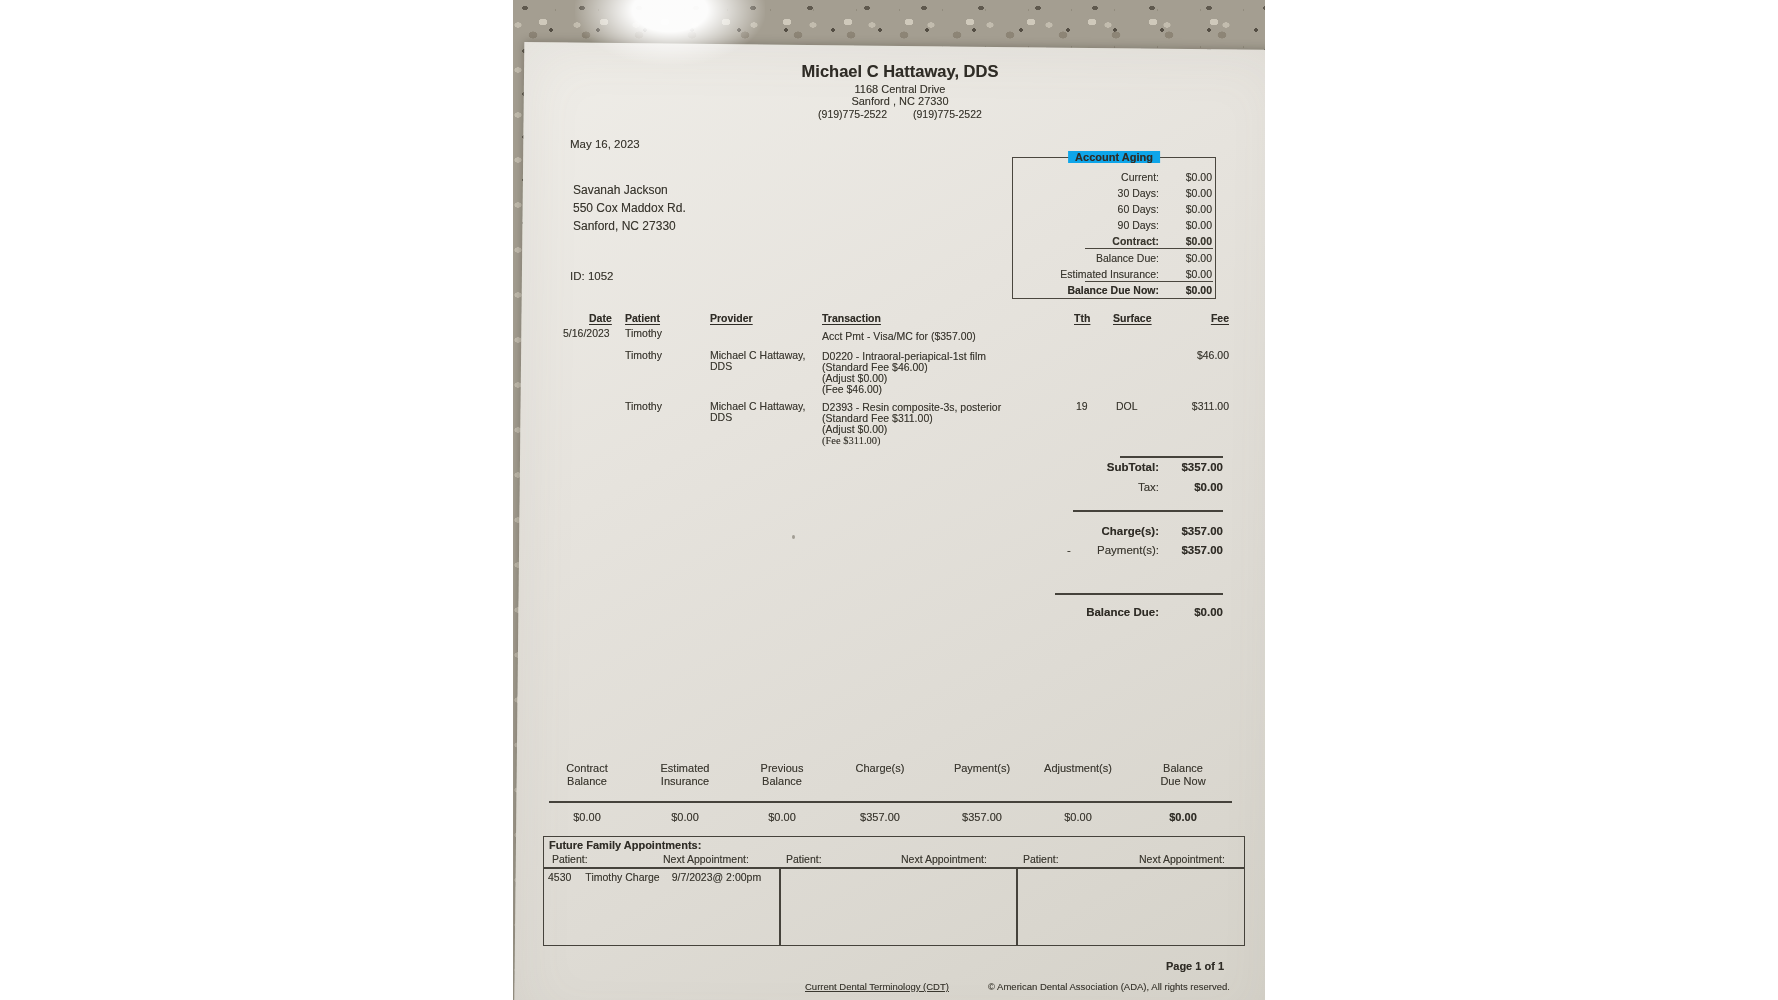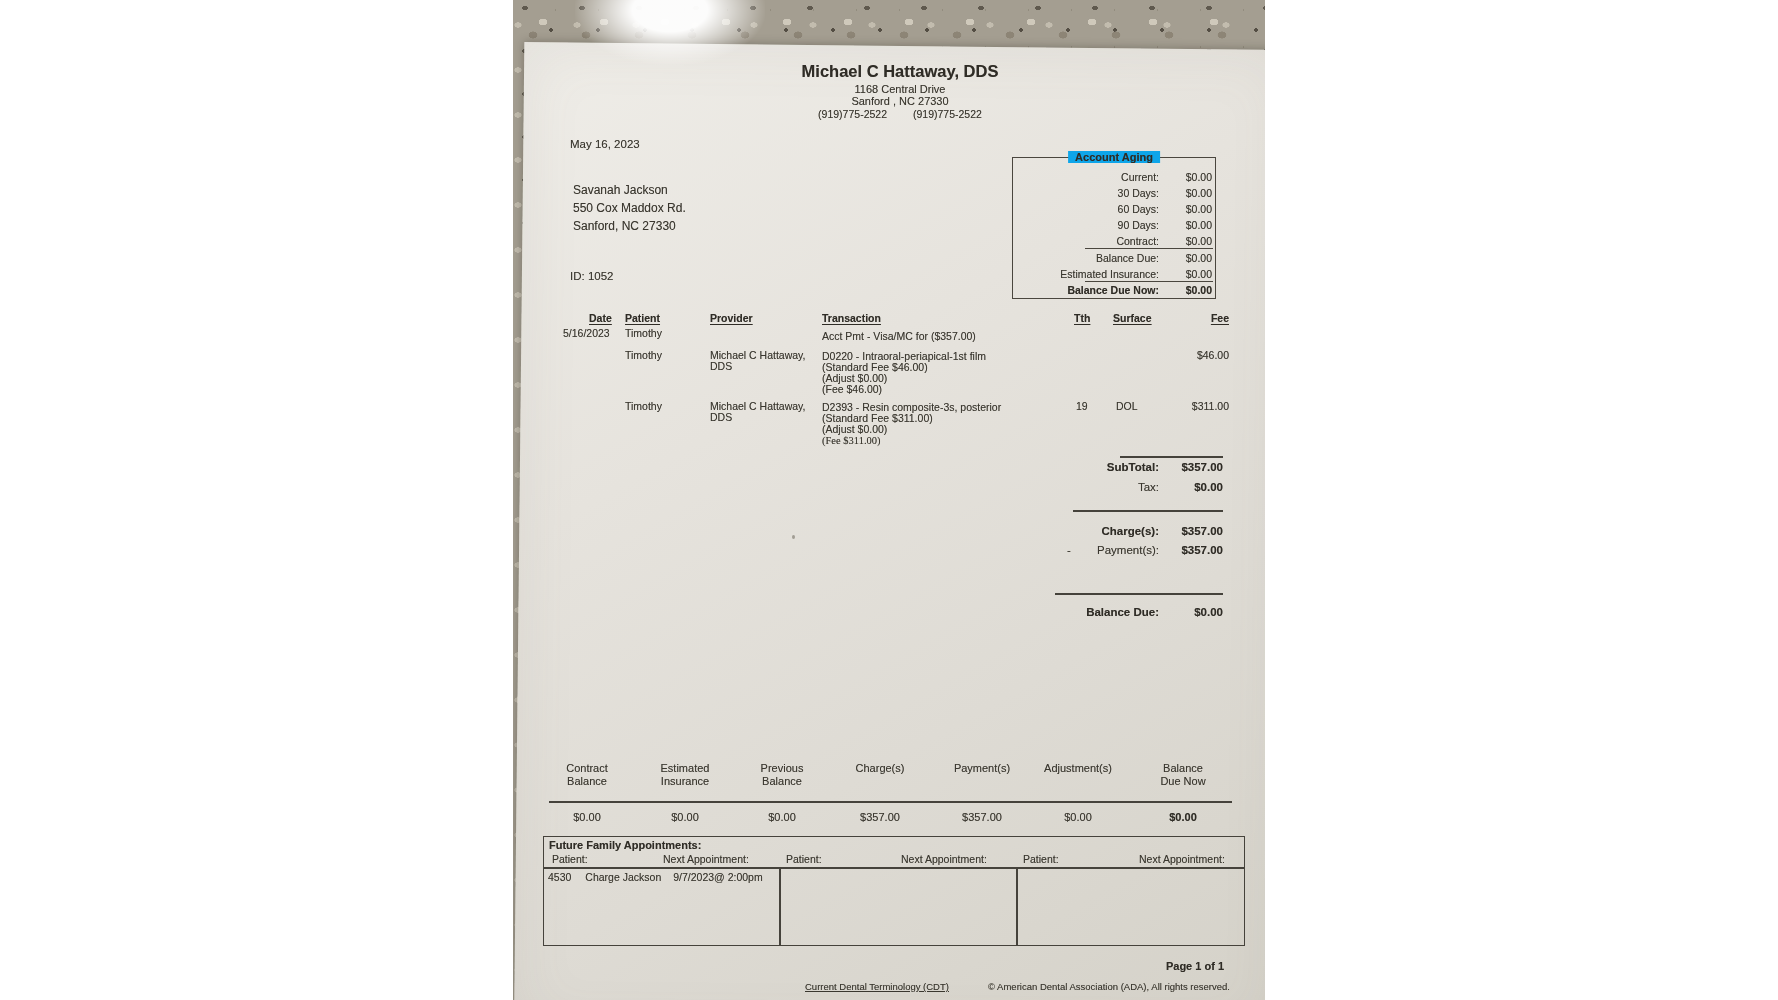--- a/index.html
+++ b/index.html
@@ -102,21 +102,21 @@
           <span class="aval">$0.00</span>
         </div>
       <div class="arow" style="top:45px;">
           <span class="alab">60 Days:</span>
           <span class="aval">$0.00</span>
         </div>
       <div class="arow" style="top:61px;">
           <span class="alab">90 Days:</span>
           <span class="aval">$0.00</span>
         </div>
-      <div class="arow u" style="top:77px;">
+      <div class="arow u" style="top:77px;font-weight:bold;">
           <span class="alab">Contract:</span>
           <span class="aval">$0.00</span>
         </div>
       <div class="arow" style="top:94px;">
           <span class="alab">Balance Due:</span>
           <span class="aval">$0.00</span>
         </div>
       <div class="arow u" style="top:110px;">
           <span class="alab">Estimated Insurance:</span>
           <span class="aval">$0.00</span>
@@ -222,21 +222,21 @@
       <div class="t b" style="left:5px;top:3px;font-size:11px;">Future Family Appointments:</div>
       <div class="sub" style="left:8px;">Patient:</div>
       <div class="sub" style="left:119px;">Next Appointment:</div>
       <div class="sub" style="left:242px;">Patient:</div>
       <div class="sub" style="left:357px;">Next Appointment:</div>
       <div class="sub" style="left:479px;">Patient:</div>
       <div class="sub" style="left:595px;">Next Appointment:</div>
       <div class="hline" style="left:0;top:30px;width:100%;height:1.8px;"></div>
       <div class="vline" style="left:235px;top:31px;bottom:0;"></div>
       <div class="vline" style="left:472px;top:31px;bottom:0;"></div>
-      <div class="t" style="left:4px;top:35px;"><span>4530</span><span style="margin-left:14px;">Charge Jackson</span><span style="margin-left:6px;padding-left:6px;">9/7/2023@ 2:00pm</span></div>
+      <div class="t" style="left:4px;top:35px;"><span>4530</span><span style="margin-left:14px;">Timothy Charge</span><span style="margin-left:6px;padding-left:6px;">9/7/2023@ 2:00pm</span></div>
     </div>
 
     <div class="t b r pageof">Page 1 of 1</div>
     <div class="t cdt">Current Dental Terminology (CDT)</div>
     <div class="t ada">© American Dental Association (ADA), All rights reserved.</div>
 
   </div>
 </div>
 
 </body></html>

